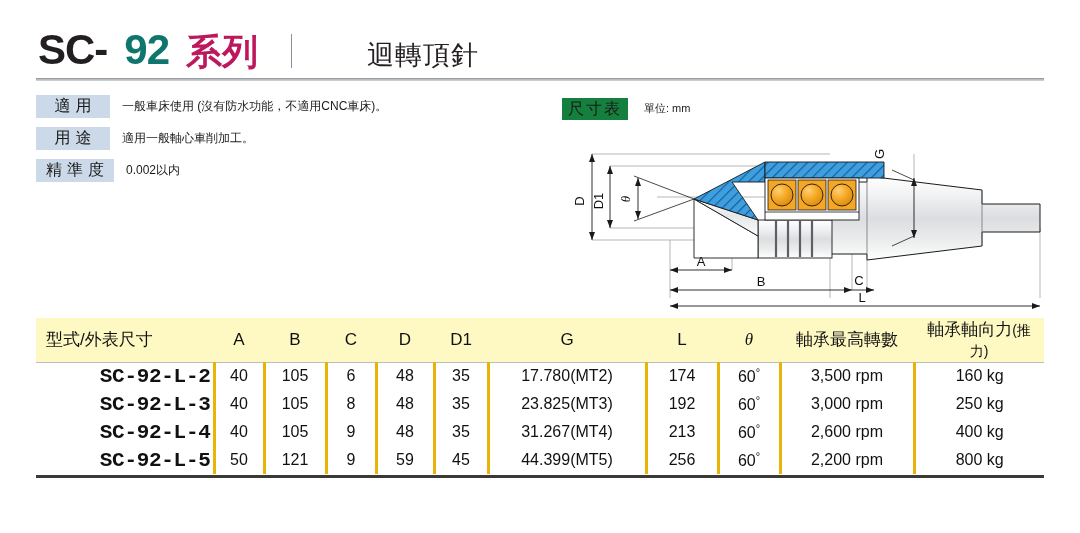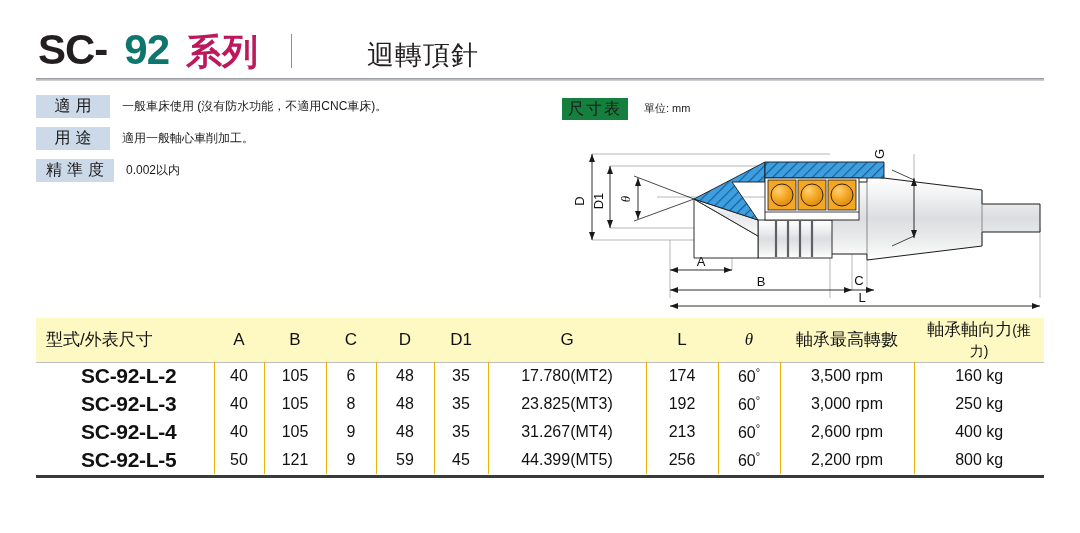--- a/index.html
+++ b/index.html
@@ -58,25 +58,25 @@
 
   
   .table-wrap { position: absolute; left: 36px; top: 318px; width: 1008px; }
   table.spec-table { border-collapse: collapse; width: 1008px; table-layout: fixed; }
   table.spec-table th {
     background: #fef9c3; font-weight: normal; font-size: 17px;
     height: 44px; color: #111; border: none; padding: 0 4px;
   }
   table.spec-table td {
     font-size: 16px; height: 28px; text-align: center; color: #111;
-    border-left: 1px solid #eab308; padding: 0 2px;
+    border-left: 3px solid #eab308; padding: 0 2px;
   }
   table.spec-table td.model {
-    font-weight: bold; font-size: 21px; text-align: center;
-    padding-left: 10px; border-left: none; letter-spacing: -0.3px;
+    font-weight: bold; font-size: 21px; text-align: right;
+    padding-left: 10px; border-left: none; letter-spacing: -0.3px; font-family: Liberation Mono, monospace;
   }
   table.spec-table th.model-h { text-align: left; padding-left: 10px; font-size: 17px; }
   table.spec-table thead tr { border-bottom: 1px solid #b9bcc0; }
   table.spec-table tbody tr:last-child td { border-bottom: none; margin-top: 25px; }
   .table-bottom { width: 1008px; height: 3px; background: #3a3a3a; margin-top: 1px; }
   .theta-h { font-style: italic; font-family: "Liberation Serif", serif; font-size: 19px; }
   .sub-note { font-size: 14px; }
   .deg { font-size: 11px; vertical-align: super; }
 </style>
 </head>

